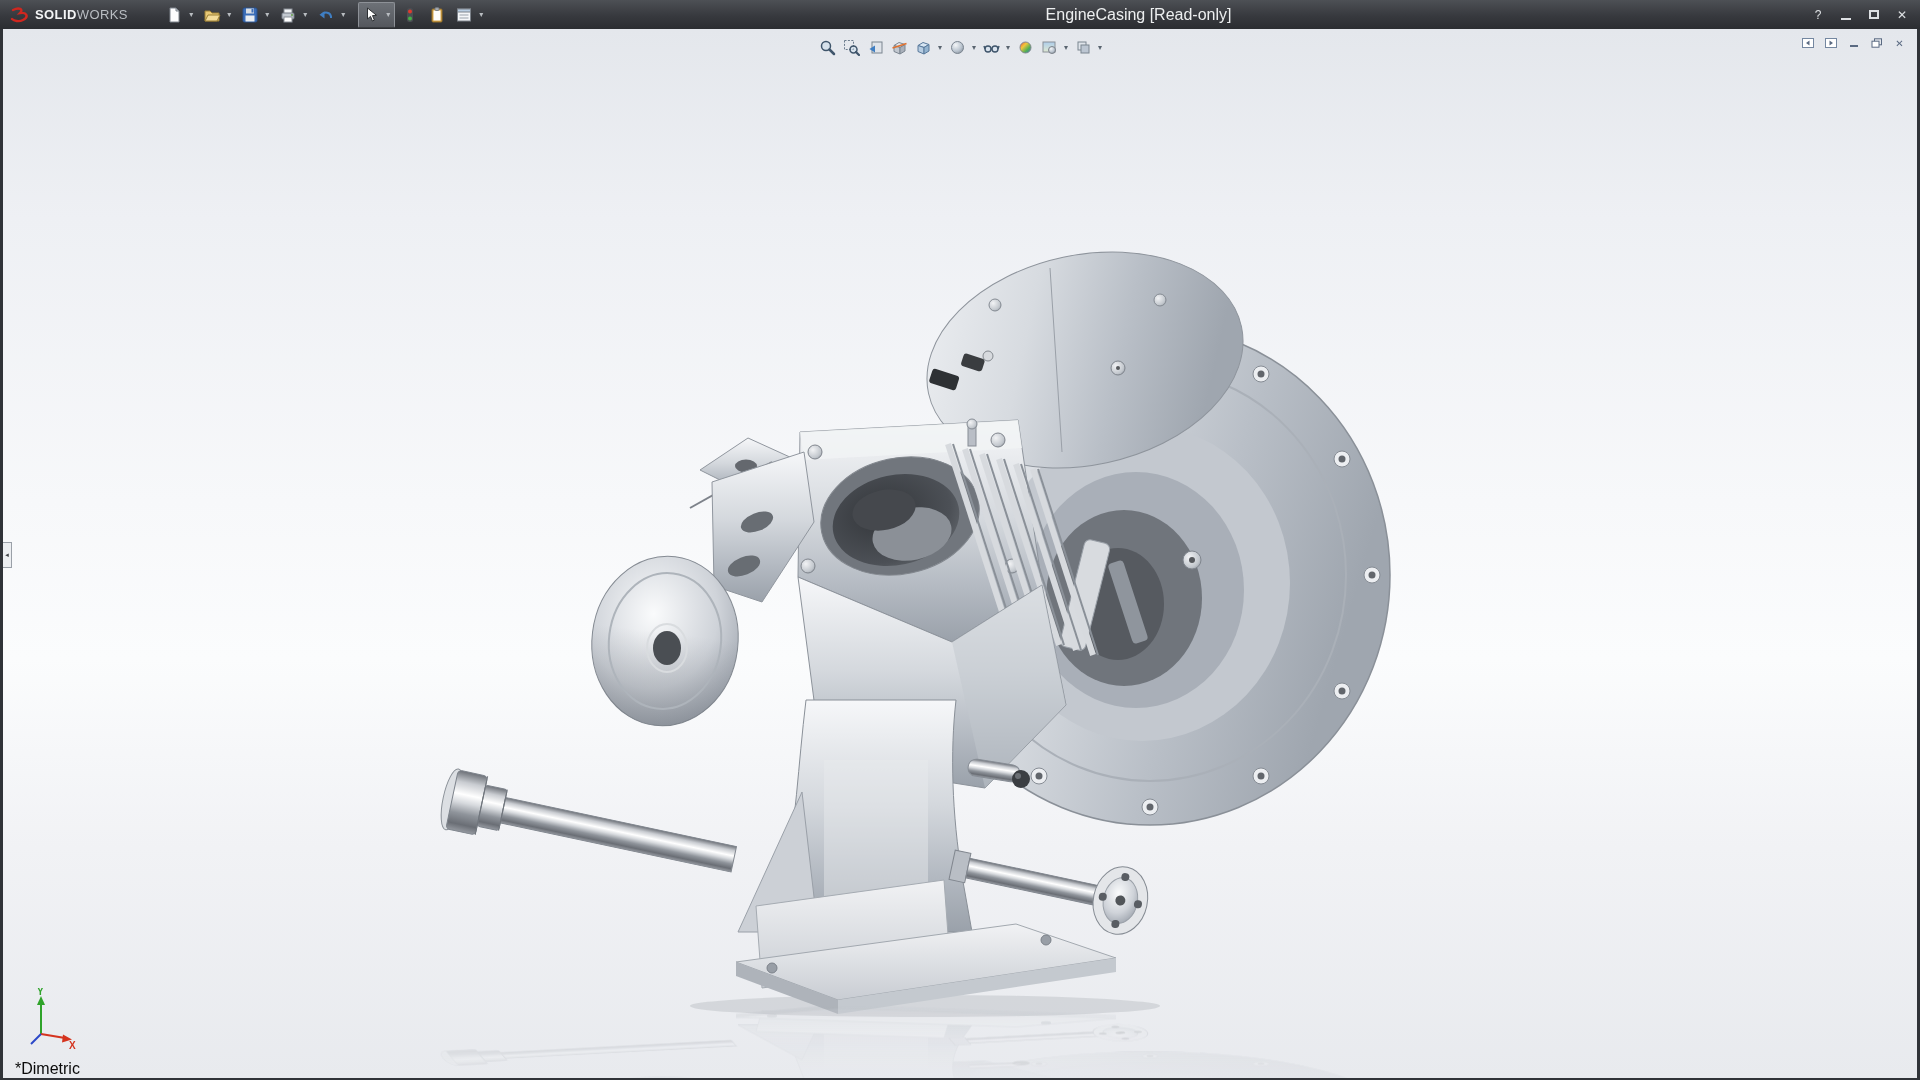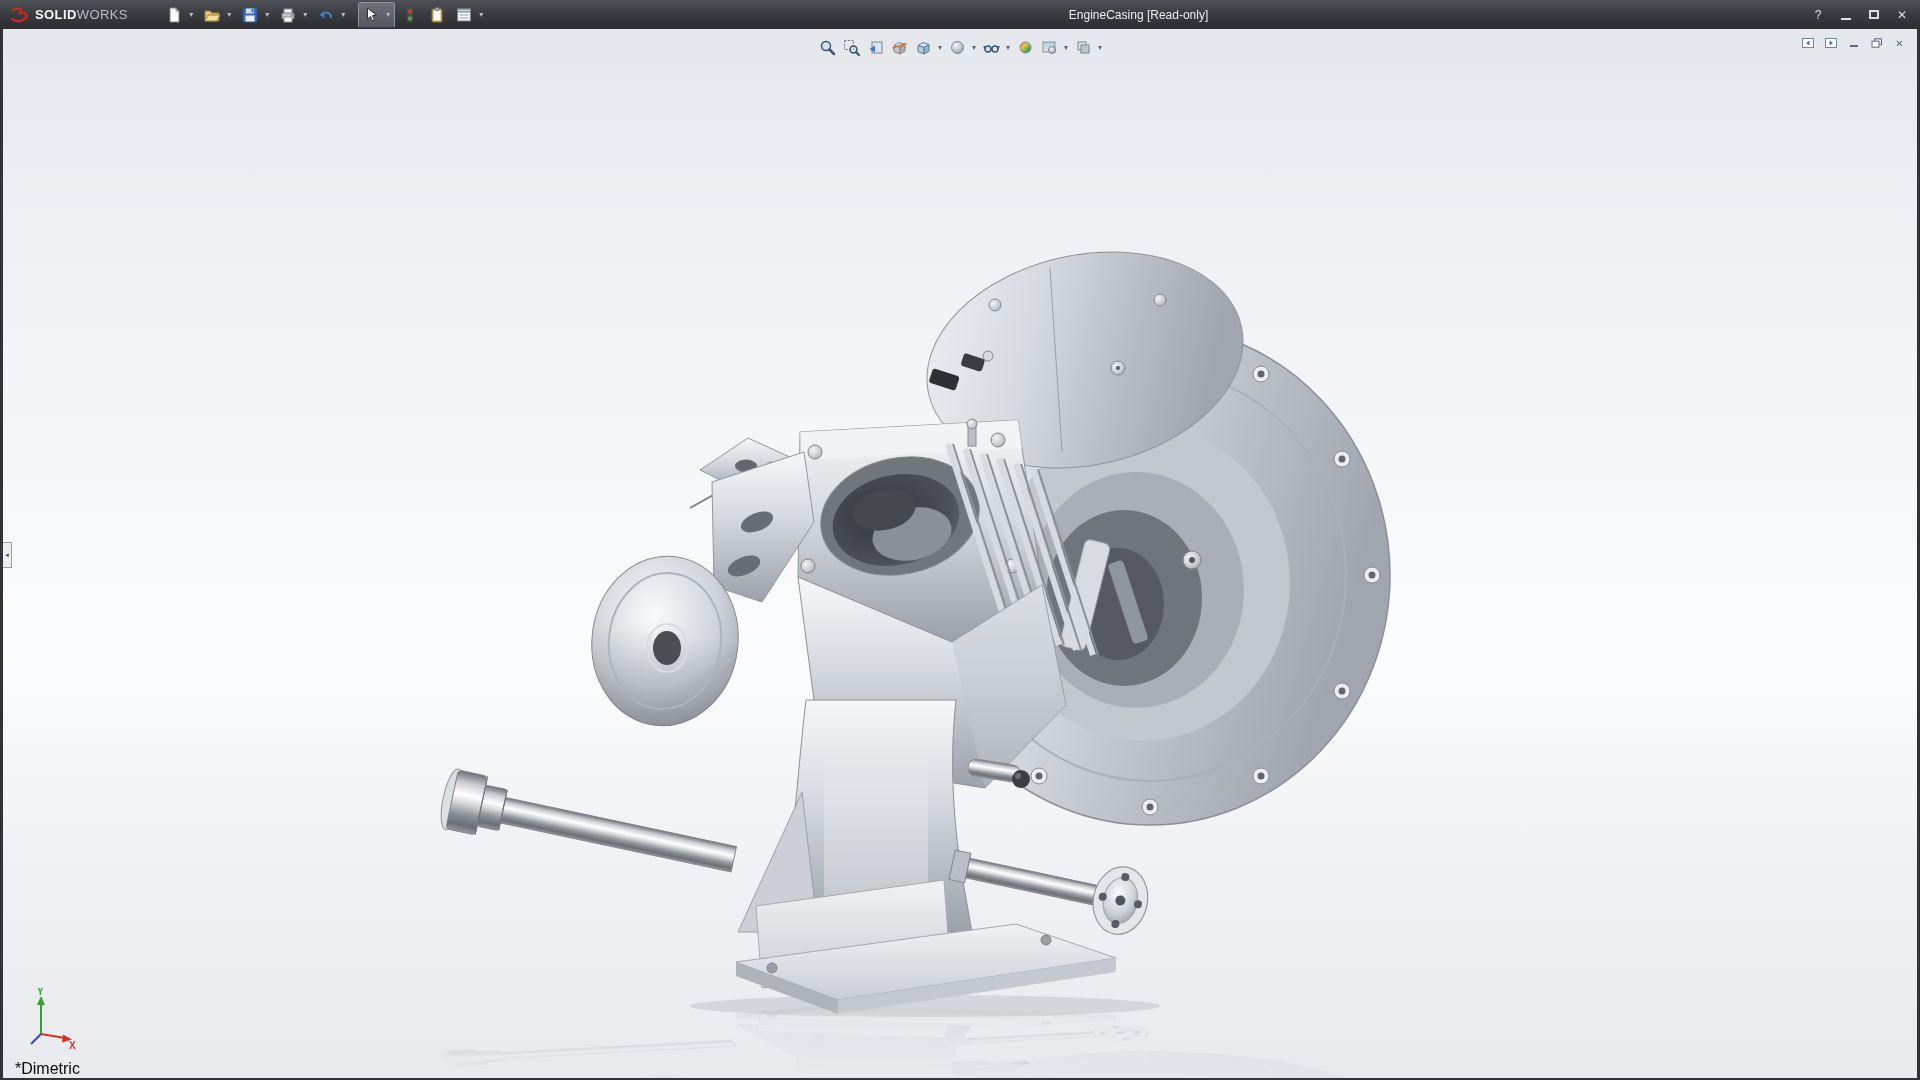--- a/index.html
+++ b/index.html
@@ -33,21 +33,21 @@
     width: 11px; height: 24px; color: #b9bdc1; font-size: 8px;
     display: flex; align-items: center; justify-content: center;
   }
   .tb-group.active {
     background: linear-gradient(#6d7177, #54575d);
     border: 1px solid #8d9197; border-bottom-color: #3a3d41; border-radius: 2px;
     margin-left: 6px;
   }
   .title-text {
     position: absolute; left: 59.3%; transform: translateX(-50%);
-    font-size: 12px; color: #eceeef; white-space: nowrap;
+    font-size: 16px; color: #eceeef; white-space: nowrap;
   }
   .win-controls { position: absolute; right: 5px; top: 0; height: 29px; display: flex; align-items: center; gap: 2px; }
   .win-btn {
     width: 26px; height: 20px; display: flex; align-items: center; justify-content: center;
     background: transparent; border: none; color: #dde0e3; font-size: 12px;
   }
   .glyph-min { width: 10px; height: 2px; background: #dde0e3; margin-top: 9px; }
   .glyph-max { width: 10px; height: 9px; border: 2px solid #dde0e3; }
 
   

